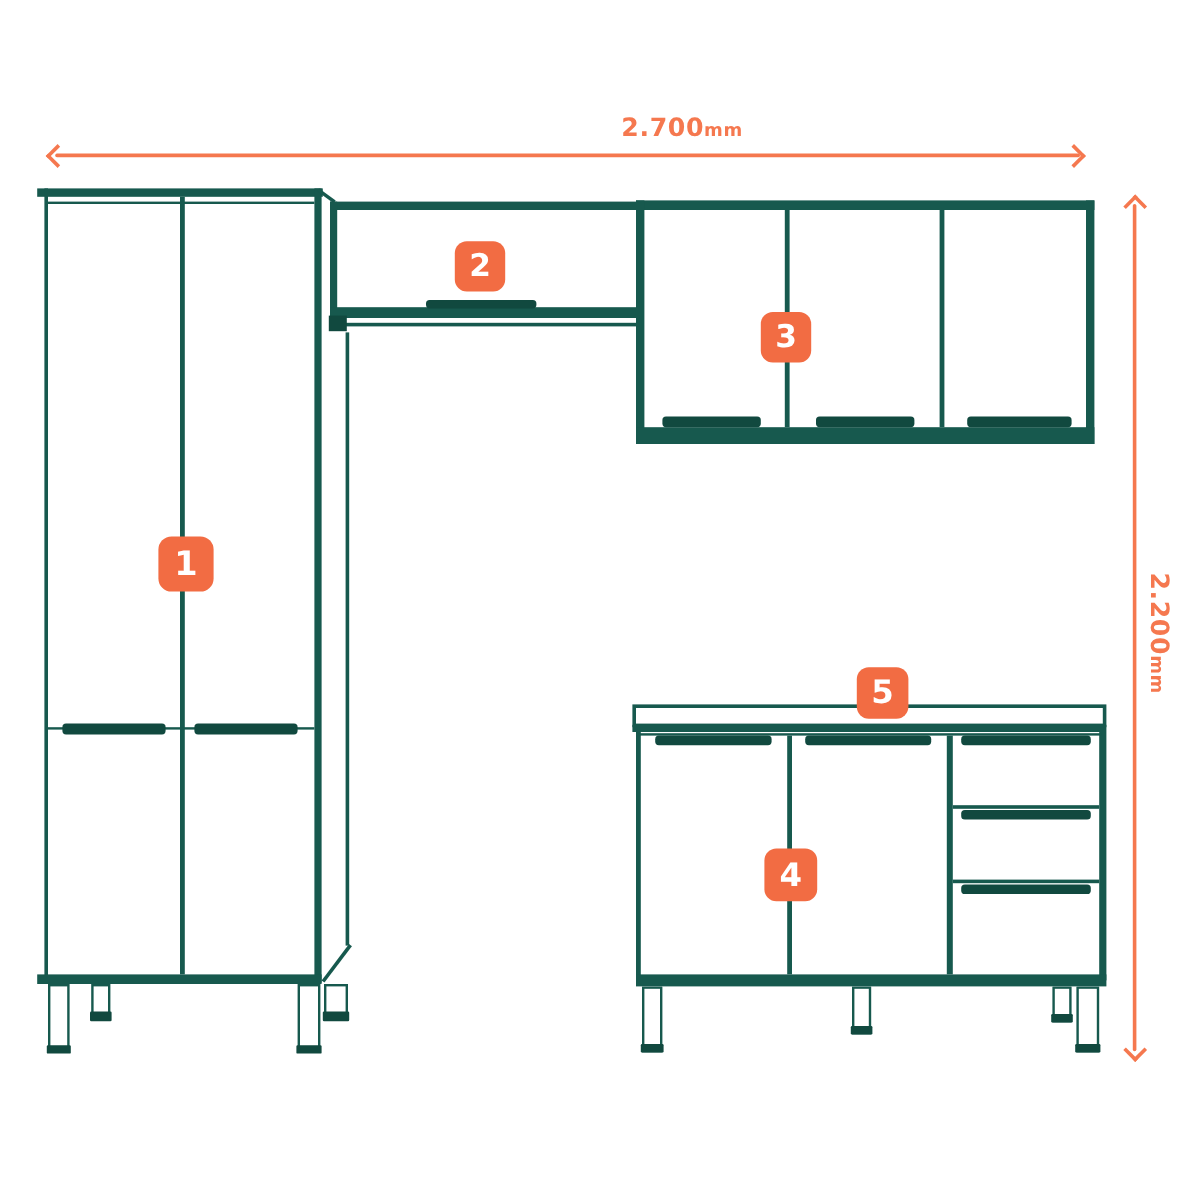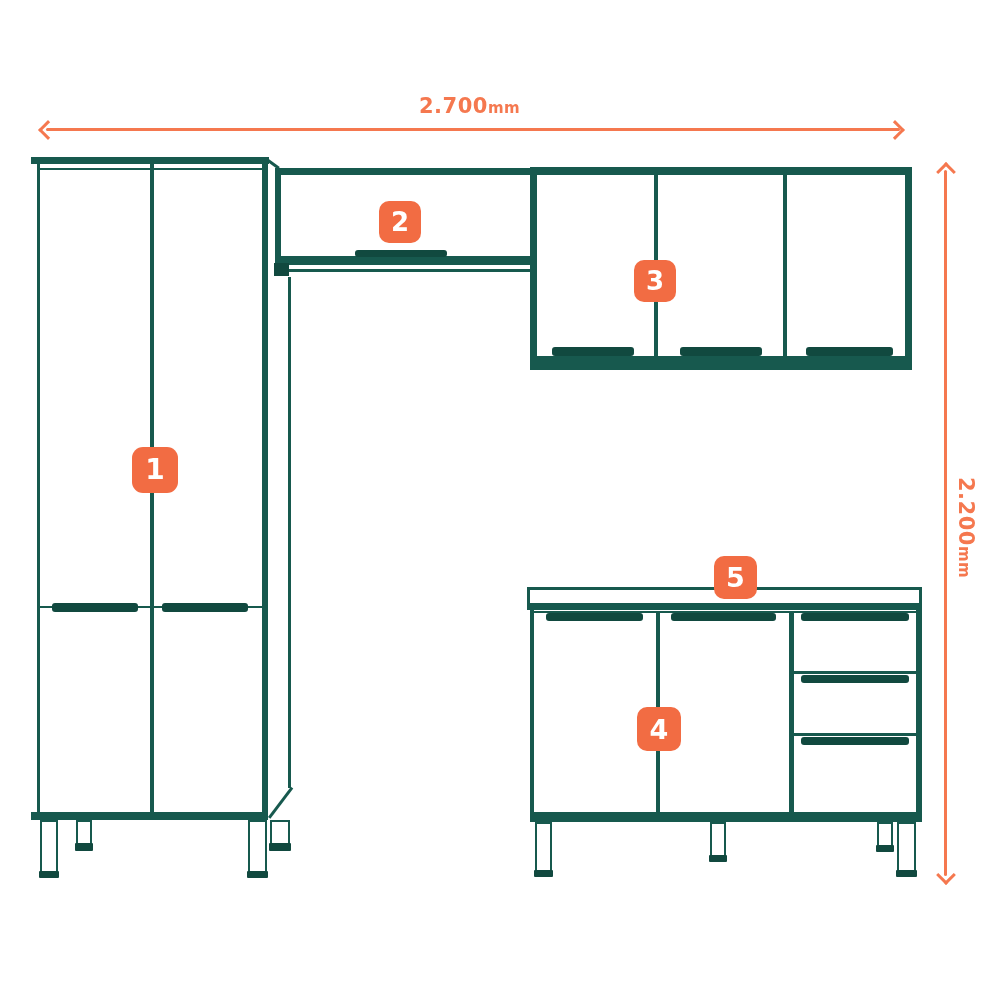--- a/index.html
+++ b/index.html
@@ -102,21 +102,21 @@
     <i class="leg" style="left:877px;top:822px;width:16px;height:30px"></i>
     <i class="foot" style="left:876px;top:845px;width:18px;height:7px"></i>
     <i class="leg" style="left:897px;top:822px;width:19px;height:55px"></i>
     <i class="foot" style="left:896px;top:870px;width:21px;height:7px"></i>
   </div>
 
   <div>
     <i class="aline" style="left:46px;top:128px;width:854px;height:3px"></i>
     <i class="chev" style="left:41px;top:123px;transform:rotate(135deg)"></i>
     <i class="chev" style="left:888px;top:123px;transform:rotate(-45deg)"></i>
-    <div class="dim" style="left:419px;top:94px;width:200px;text-align:left">
+    <div class="dim" style="left:419px;top:94px;width:200px;text-align:right">
       <span>2.700</span><span class="unit">mm</span>
     </div>
   </div>
 
   <div>
     <i class="aline" style="left:944px;top:170px;width:3px;height:706px"></i>
     <i class="chev" style="left:939px;top:165px;transform:rotate(-135deg)"></i>
     <i class="chev" style="left:939px;top:868px;transform:rotate(45deg)"></i>
     <div class="dim rot" style="left:978px;top:477px;width:130px;transform:rotate(90deg)">
       <span>2.200</span><span class="unit">mm</span>

